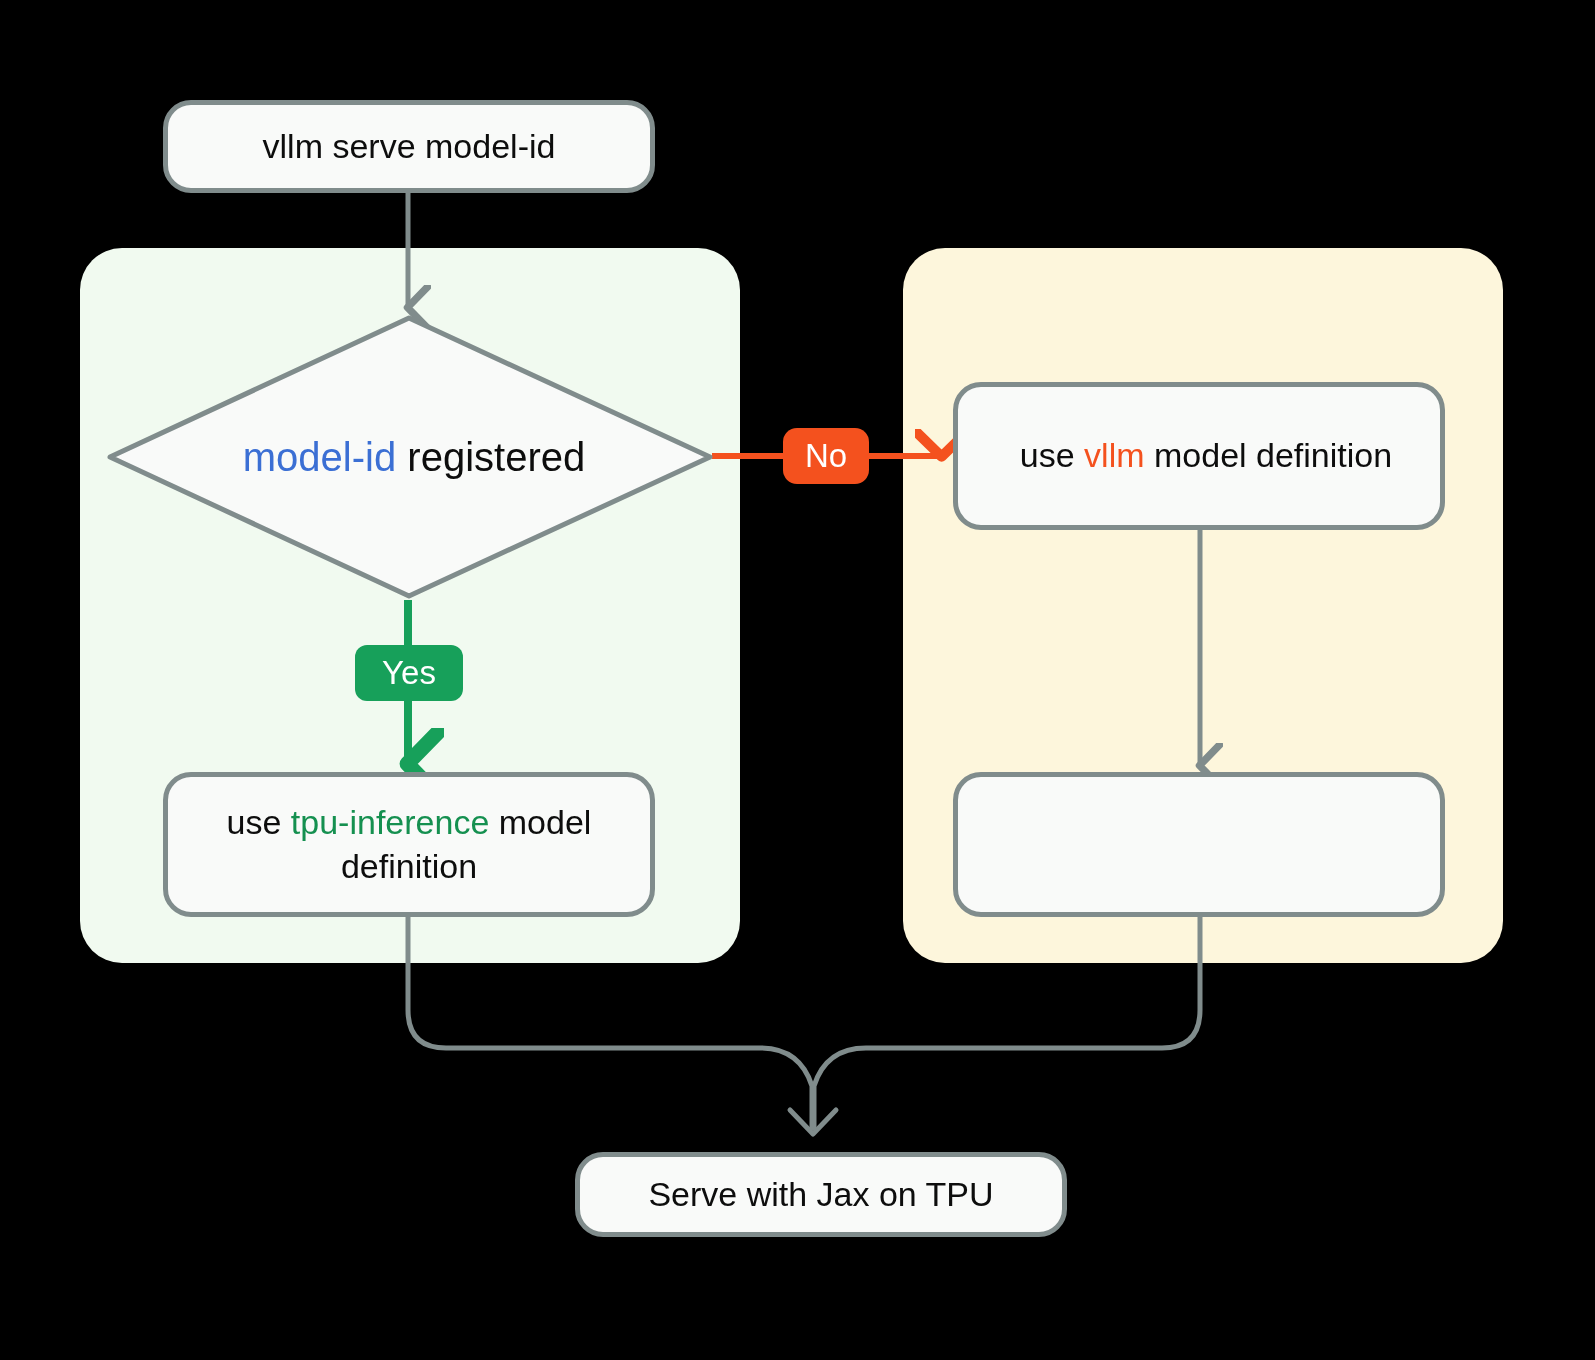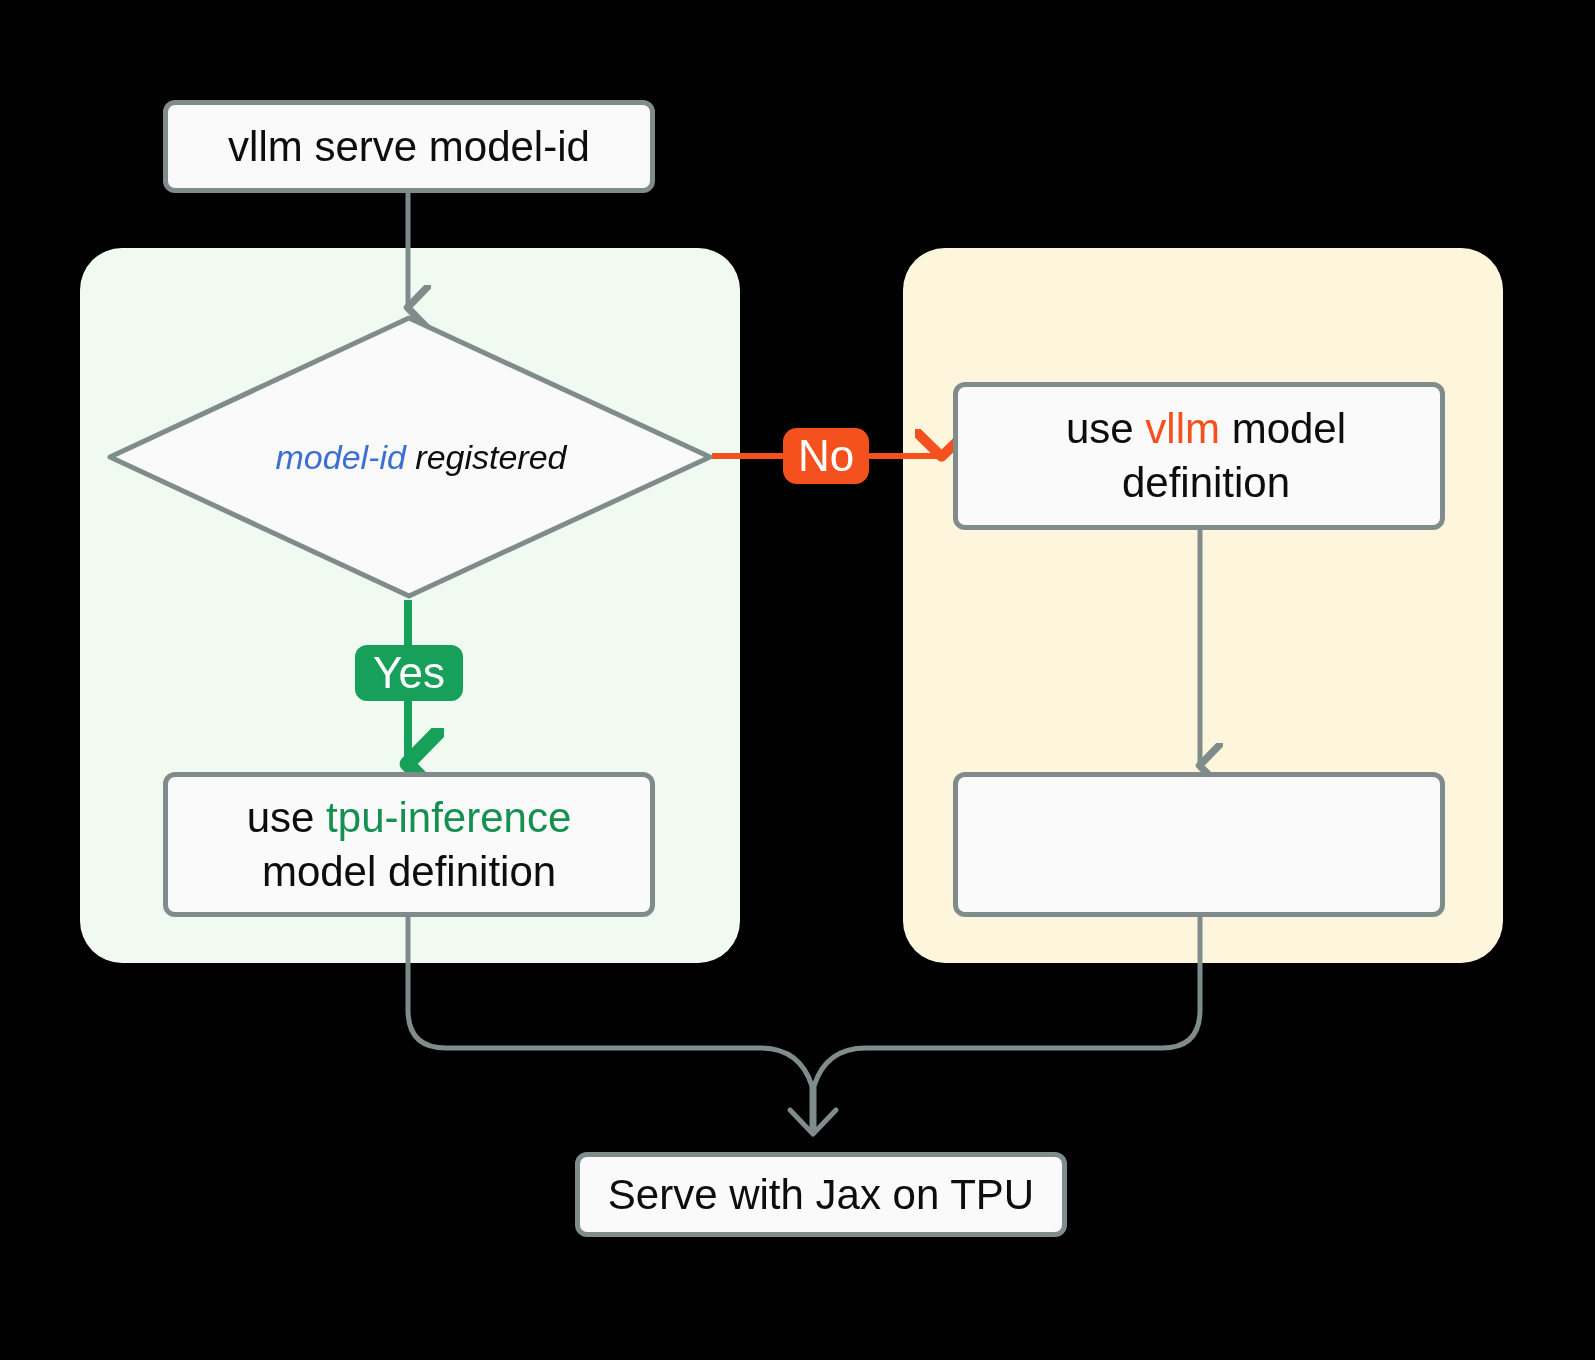--- a/index.html
+++ b/index.html
@@ -27,58 +27,57 @@
   }
   .group-box {
     position: absolute;
     border-radius: 42px;
   }
   .node {
     position: absolute;
     box-sizing: border-box;
     background: #F9FAF9;
     border: 5px solid #808C8C;
-    border-radius: 12px;
+    border-radius: 28px;
     display: flex;
     align-items: center;
     justify-content: center;
     text-align: center;
     color: #0d0d0d;
-    font-size: 42px;
+    font-size: 34px;
     line-height: 1.28;
     padding: 10px 22px;
   }
   .node.bold {
     font-weight: bold;
   }
   .diamond-wrap {
     position: absolute;
   }
   .diamond-text {
     position: absolute;
-    left: 11px;
+    left: 4px;
     top: 0;
     width: 100%;
     height: 100%;
     display: flex;
     align-items: center;
     justify-content: center;
     text-align: center;
-    font-size: 34px;
+    font-size: 40px;
     line-height: 1.32;
     color: #0d0d0d;
-    font-style: italic;
   }
   .badge {
     position: absolute;
     display: flex;
     align-items: center;
     justify-content: center;
     color: #ffffff;
-    font-size: 44px;
+    font-size: 33px;
     border-radius: 11px;
     padding: 5px 16px;
     box-sizing: border-box;
   }
   .badge-no {
     background: #F4511E;
     border-radius: 14px;
   }
   .badge-yes {
     background: #17A05A;

